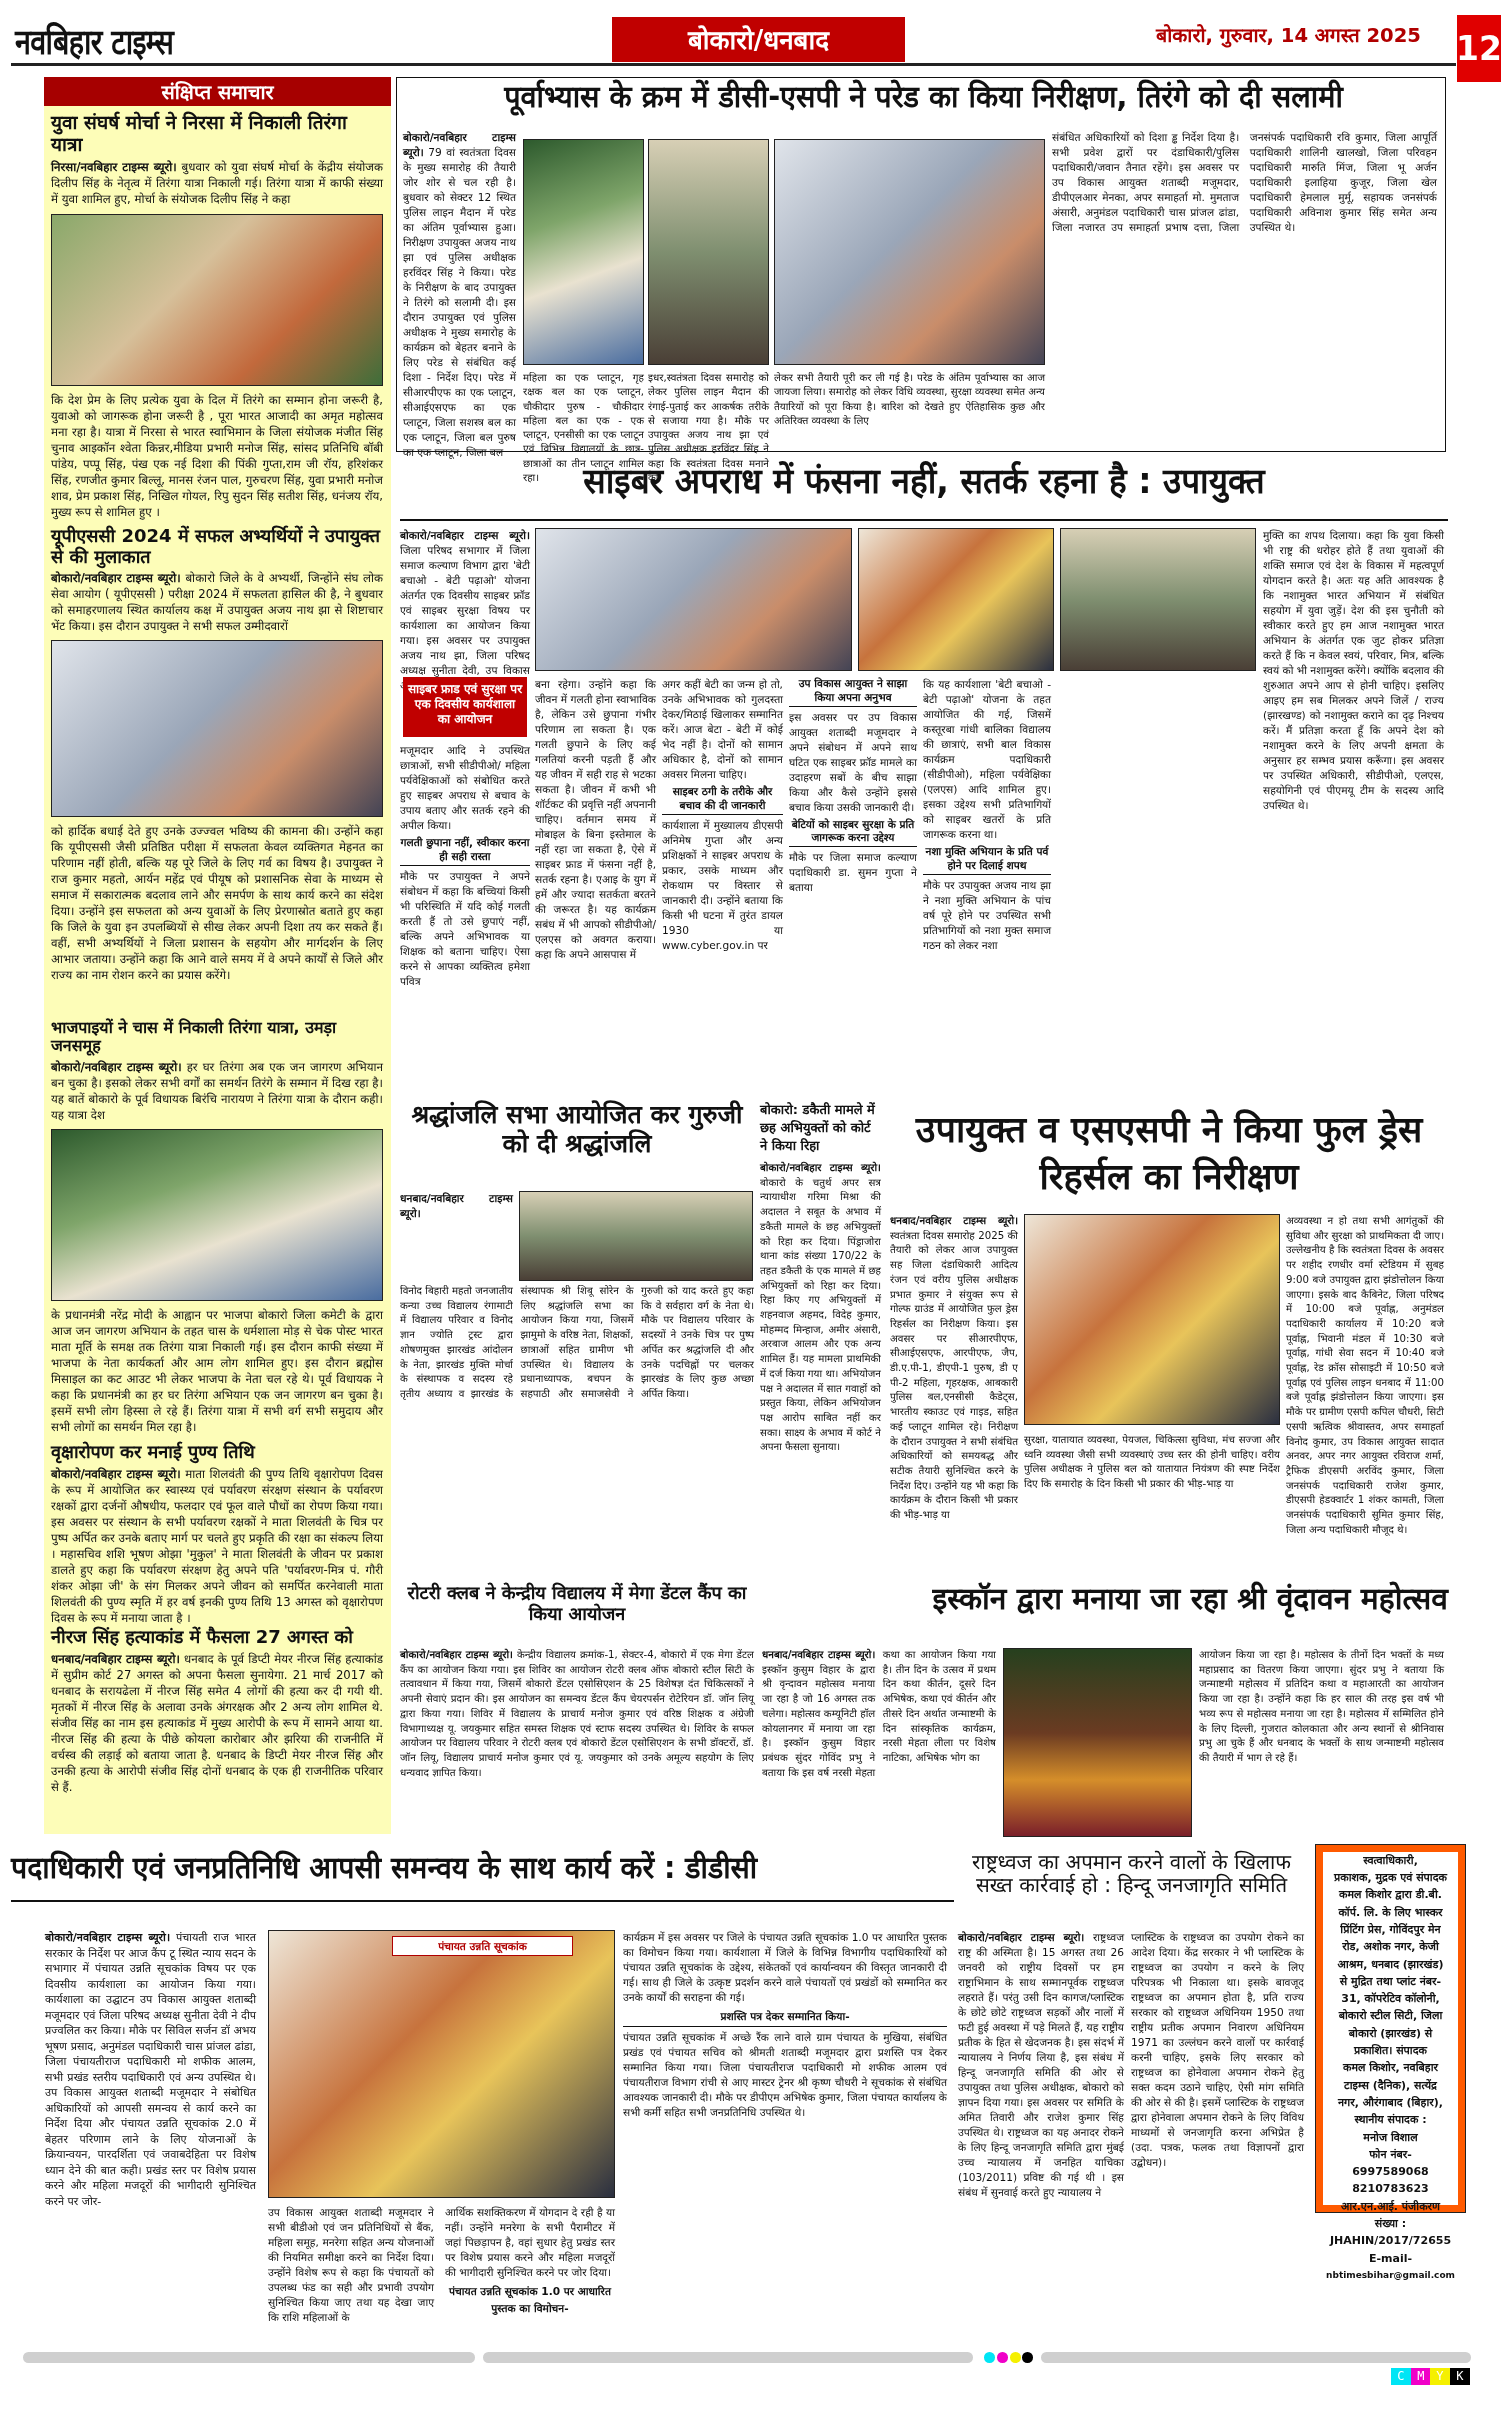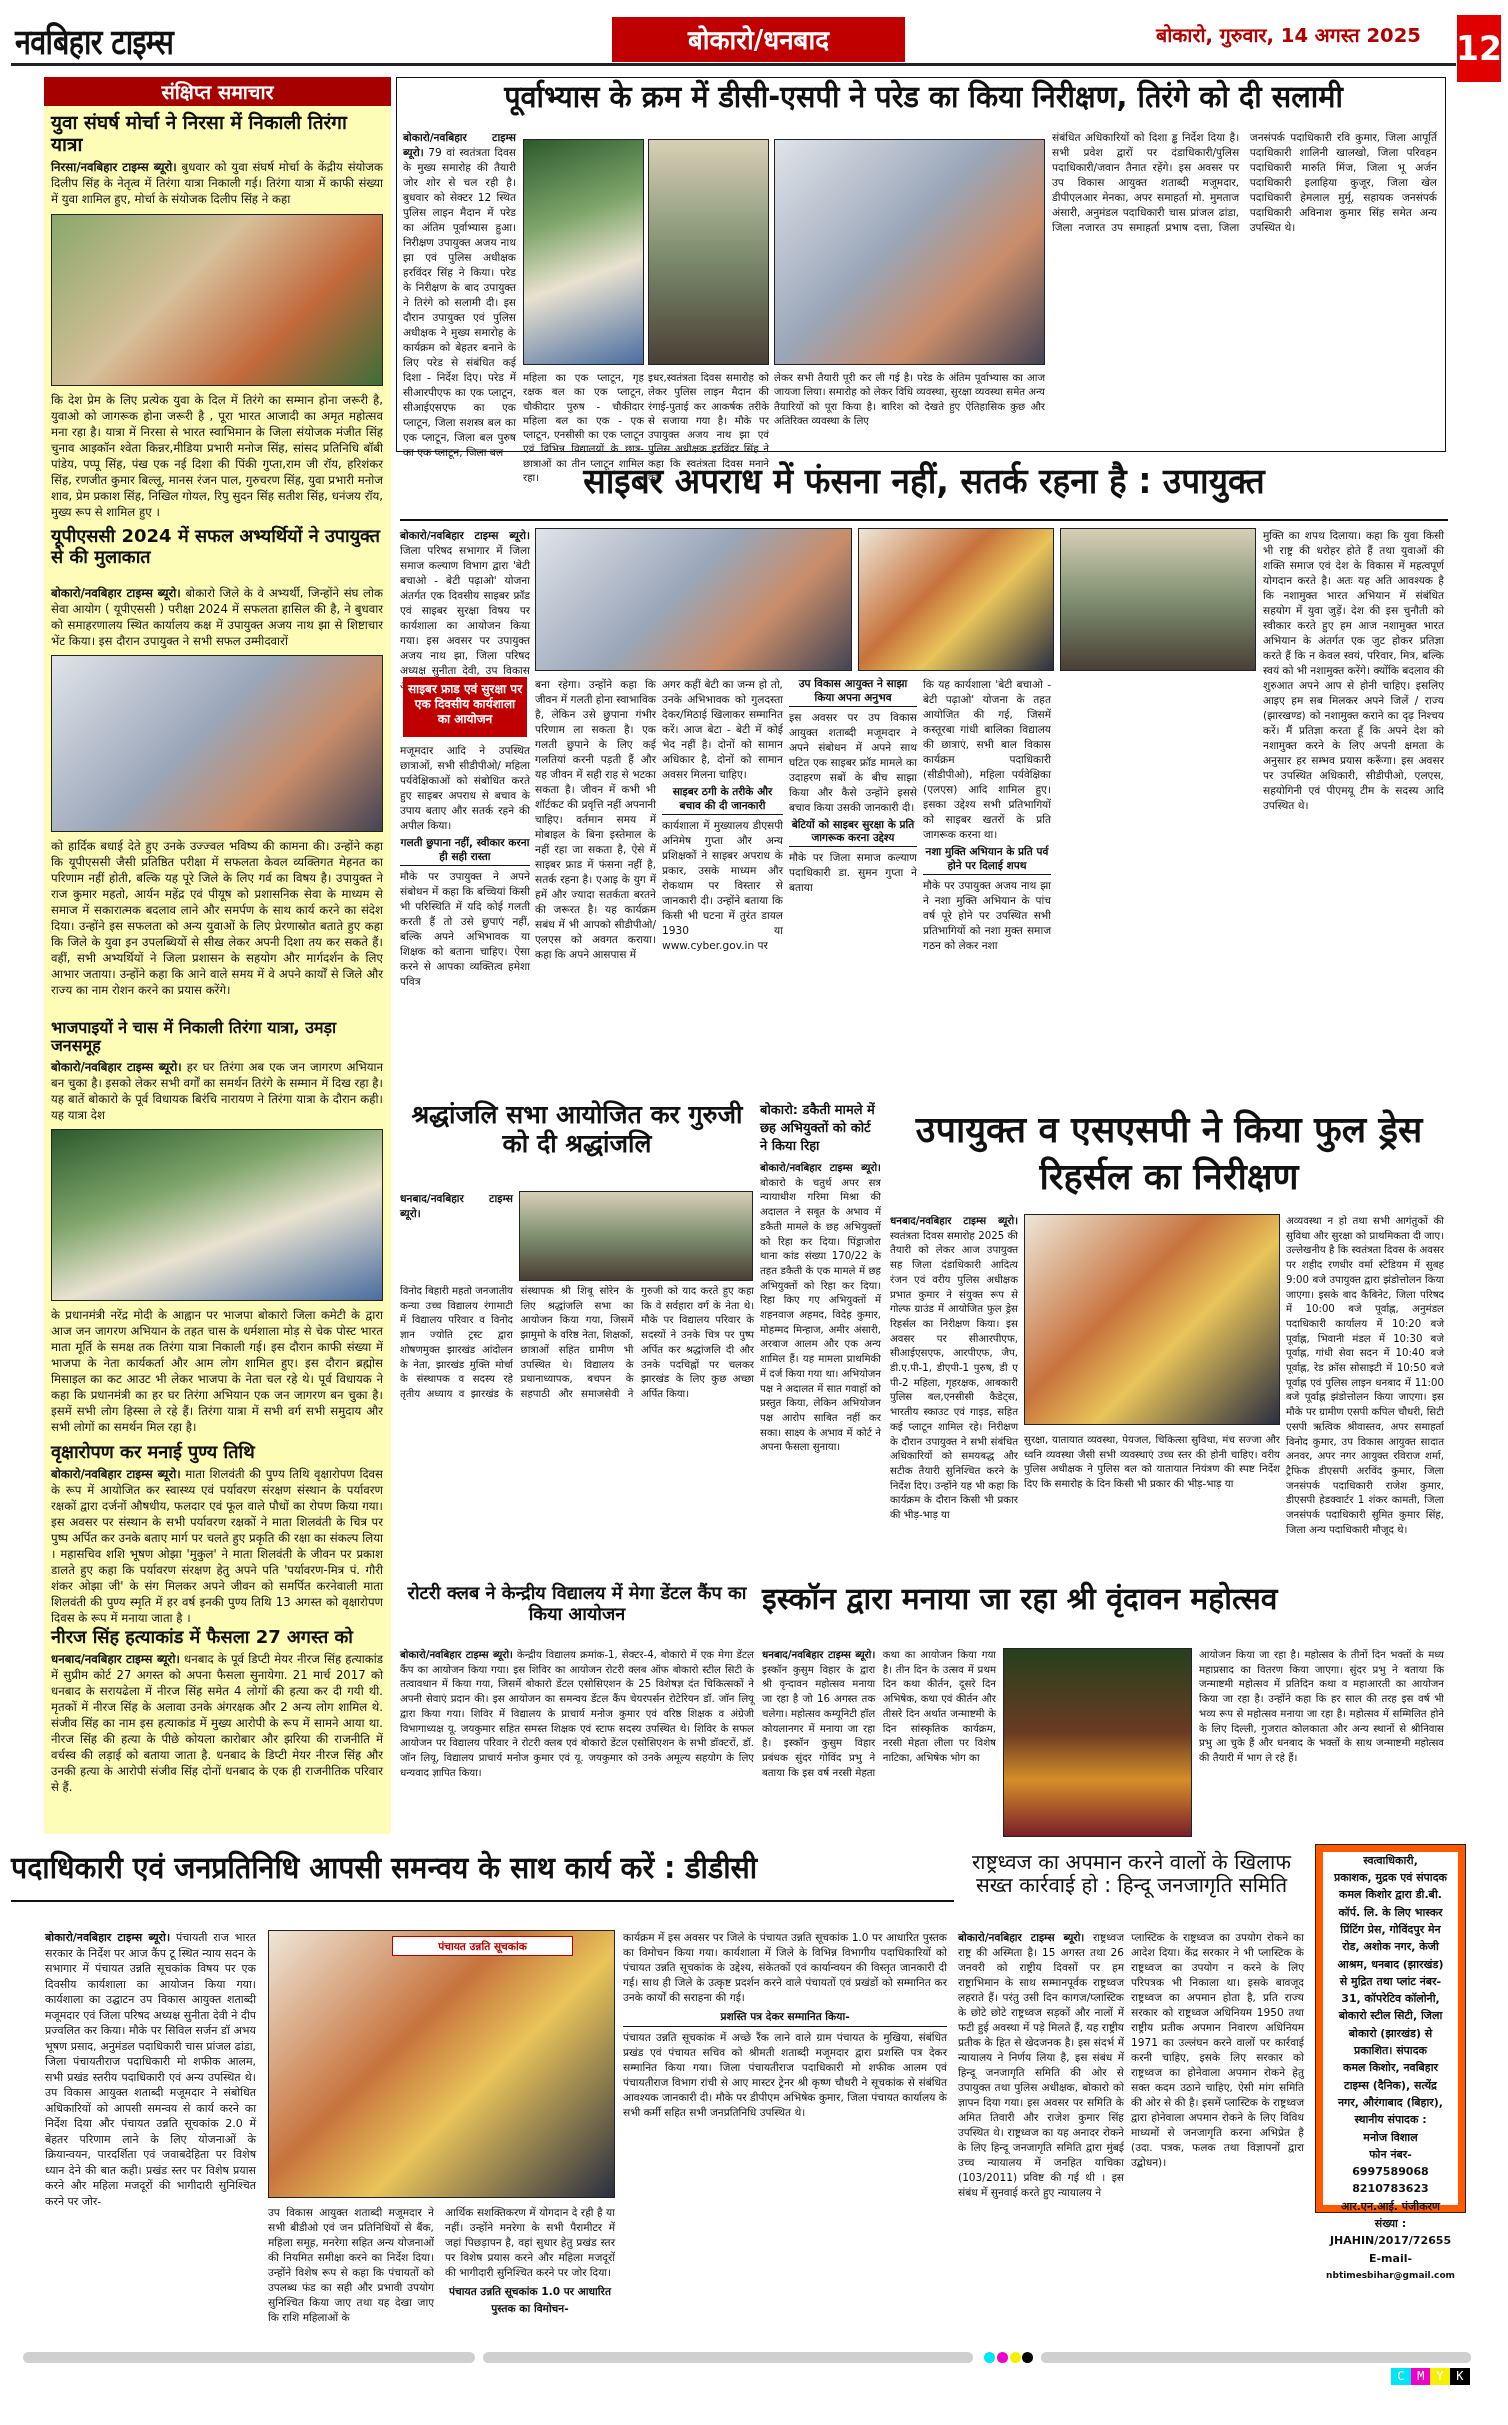--- a/index.html
+++ b/index.html
@@ -45,21 +45,21 @@
 
 <div class="abs" style="left:51px;top:112px;width:332px">
   <div class="hl" style="font-size:19px">युवा संघर्ष मोर्चा ने निरसा में निकाली तिरंगा यात्रा</div>
   <p class="bt" style="margin-top:3px"><b>निरसा/नवबिहार टाइम्स ब्यूरो।</b> <span>बुधवार को युवा संघर्ष मोर्चा के केंद्रीय संयोजक दिलीप सिंह के नेतृत्व में तिरंगा यात्रा निकाली गई। तिरंगा यात्रा में काफी संख्या में युवा शामिल हुए, मोर्चा के संयोजक दिलीप सिंह ने कहा</span></p>
   <div class="photo" style="height:172px;margin:7.5px 0 6px"></div>
   <p class="bt">कि देश प्रेम के लिए प्रत्येक युवा के दिल में तिरंगे का सम्मान होना जरूरी है, युवाओ को जागरूक होना जरूरी है , पूरा भारत आजादी का अमृत महोत्सव मना रहा है। यात्रा में निरसा से भारत स्वाभिमान के जिला संयोजक मंजीत सिंह चुनाव आइकॉन श्वेता किन्नर,मीडिया प्रभारी मनोज सिंह, सांसद प्रतिनिधि बॉबी पांडेय, पप्पू सिंह, पंख एक नई दिशा की पिंकी गुप्ता,राम जी रॉय, हरिशंकर सिंह, रणजीत कुमार बिल्लू, मानस रंजन पाल, गुरुचरण सिंह, युवा प्रभारी मनोज शाव, प्रेम प्रकाश सिंह, निखिल गोयल, रिपु सुदन सिंह सतीश सिंह, धनंजय रॉय, मुख्य रूप से शामिल हुए ।</p>
 </div>
 
 <div class="abs" style="left:51px;top:526px;width:332px">
   <div class="hl" style="font-size:18px">यूपीएससी 2024 में सफल अभ्यर्थियों ने उपायुक्त से की मुलाकात</div>
-  <p class="bt" style="margin-top:18px"><b>बोकारो/नवबिहार टाइम्स ब्यूरो।</b> <span>बोकारो जिले के वे अभ्यर्थी, जिन्होंने संघ लोक सेवा आयोग ( यूपीएससी ) परीक्षा 2024 में सफलता हासिल की है, ने बुधवार को समाहरणालय स्थित कार्यालय कक्ष में उपायुक्त अजय नाथ झा से शिष्टाचार भेंट किया। इस दौरान उपायुक्त ने सभी सफल उम्मीदवारों</span></p>
+  <p class="bt" style="margin-top:3px"><b>बोकारो/नवबिहार टाइम्स ब्यूरो।</b> <span>बोकारो जिले के वे अभ्यर्थी, जिन्होंने संघ लोक सेवा आयोग ( यूपीएससी ) परीक्षा 2024 में सफलता हासिल की है, ने बुधवार को समाहरणालय स्थित कार्यालय कक्ष में उपायुक्त अजय नाथ झा से शिष्टाचार भेंट किया। इस दौरान उपायुक्त ने सभी सफल उम्मीदवारों</span></p>
   <div class="photo p4" style="height:177px;margin:6px 0"></div>
   <p class="bt">को हार्दिक बधाई देते हुए उनके उज्ज्वल भविष्य की कामना की। उन्होंने कहा कि यूपीएससी जैसी प्रतिष्ठित परीक्षा में सफलता केवल व्यक्तिगत मेहनत का परिणाम नहीं होती, बल्कि यह पूरे जिले के लिए गर्व का विषय है। उपायुक्त ने राज कुमार महतो, आर्यन महेंद्र एवं पीयूष को प्रशासनिक सेवा के माध्यम से समाज में सकारात्मक बदलाव लाने और समर्पण के साथ कार्य करने का संदेश दिया। उन्होंने इस सफलता को अन्य युवाओं के लिए प्रेरणास्रोत बताते हुए कहा कि जिले के युवा इन उपलब्धियों से सीख लेकर अपनी दिशा तय कर सकते हैं। वहीं, सभी अभ्यर्थियों ने जिला प्रशासन के सहयोग और मार्गदर्शन के लिए आभार जताया। उन्होंने कहा कि आने वाले समय में वे अपने कार्यों से जिले और राज्य का नाम रोशन करने का प्रयास करेंगे।</p>
 </div>
 
 <div class="abs" style="left:51px;top:1019px;width:332px">
   <div class="hl" style="font-size:16px">भाजपाइयों ने चास में निकाली तिरंगा यात्रा, उमड़ा जनसमूह</div>
   <p class="bt" style="margin-top:3px"><b>बोकारो/नवबिहार टाइम्स ब्यूरो।</b> <span>हर घर तिरंगा अब एक जन जागरण अभियान बन चुका है। इसको लेकर सभी वर्गों का समर्थन तिरंगे के सम्मान में दिख रहा है। यह बातें बोकारो के पूर्व विधायक बिरंचि नारायण ने तिरंगा यात्रा के दौरान कही। यह यात्रा देश</span></p>
   <div class="photo p2" style="height:172px;margin:6px 0"></div>
   <p class="bt">के प्रधानमंत्री नरेंद्र मोदी के आह्वान पर भाजपा बोकारो जिला कमेटी के द्वारा आज जन जागरण अभियान के तहत चास के धर्मशाला मोड़ से चेक पोस्ट भारत माता मूर्ति के समक्ष तक तिरंगा यात्रा निकाली गई। इस दौरान काफी संख्या में भाजपा के नेता कार्यकर्ता और आम लोग शामिल हुए। इस दौरान ब्रह्मोस मिसाइल का कट आउट भी लेकर भाजपा के नेता चल रहे थे। पूर्व विधायक ने कहा कि प्रधानमंत्री का हर घर तिरंगा अभियान एक जन जागरण बन चुका है। इसमें सभी लोग हिस्सा ले रहे हैं। तिरंगा यात्रा में सभी वर्ग सभी समुदाय और सभी लोगों का समर्थन मिल रहा है।</p>
 </div>
@@ -126,21 +126,21 @@
 
 <div class="abs hl" style="left:890px;top:1107px;width:558px;font-size:36px;text-align:center;line-height:1.3">उपायुक्त व एसएसपी ने किया फुल ड्रेस रिहर्सल का निरीक्षण</div>
 <div class="abs bt" style="left:890px;top:1214px;width:128px;font-size:10.2px;line-height:14.7px"><b>धनबाद/नवबिहार टाइम्स ब्यूरो।</b> <span>स्वतंत्रता दिवस समारोह 2025 की तैयारी को लेकर आज उपायुक्त सह जिला दंडाधिकारी आदित्य रंजन एवं वरीय पुलिस अधीक्षक प्रभात कुमार ने संयुक्त रूप से गोल्फ ग्राउंड में आयोजित फुल ड्रेस रिहर्सल का निरीक्षण किया। इस अवसर पर सीआरपीएफ, सीआईएसएफ, आरपीएफ, जैप, डी.ए.पी-1, डीएपी-1 पुरुष, डी ए पी-2 महिला, गृहरक्षक, आबकारी पुलिस बल,एनसीसी कैडेट्स, भारतीय स्काउट एवं गाइड, सहित कई प्लाटून शामिल रहे। निरीक्षण के दौरान उपायुक्त ने सभी संबंधित अधिकारियों को समयबद्ध और सटीक तैयारी सुनिश्चित करने के निर्देश दिए। उन्होंने यह भी कहा कि कार्यक्रम के दौरान किसी भी प्रकार की भीड़-भाड़ या</span></div>
 <div class="abs photo p6" style="left:1024px;top:1214px;width:256px;height:211px"></div>
 <div class="abs bt" style="left:1024px;top:1433px;width:256px;font-size:10.2px;line-height:14.7px">सुरक्षा, यातायात व्यवस्था, पेयजल, चिकित्सा सुविधा, मंच सज्जा और ध्वनि व्यवस्था जैसी सभी व्यवस्थाएं उच्च स्तर की होनी चाहिए। वरीय पुलिस अधीक्षक ने पुलिस बल को यातायात नियंत्रण की स्पष्ट निर्देश दिए कि समारोह के दिन किसी भी प्रकार की भीड़-भाड़ या</div>
 <div class="abs bt" style="left:1286px;top:1214px;width:158px;font-size:10.2px;line-height:14.7px">अव्यवस्था न हो तथा सभी आगंतुकों की सुविधा और सुरक्षा को प्राथमिकता दी जाए। उल्लेखनीय है कि स्वतंत्रता दिवस के अवसर पर शहीद रणधीर वर्मा स्टेडियम में सुबह 9:00 बजे उपायुक्त द्वारा झंडोत्तोलन किया जाएगा। इसके बाद कैबिनेट, जिला परिषद में 10:00 बजे पूर्वाह्न, अनुमंडल पदाधिकारी कार्यालय में 10:20 बजे पूर्वाह्न, भिवानी मंडल में 10:30 बजे पूर्वाह्न, गांधी सेवा सदन में 10:40 बजे पूर्वाह्न, रेड क्रॉस सोसाइटी में 10:50 बजे पूर्वाह्न एवं पुलिस लाइन धनबाद में 11:00 बजे पूर्वाह्न झंडोत्तोलन किया जाएगा। इस मौके पर ग्रामीण एसपी कपिल चौधरी, सिटी एसपी ऋत्विक श्रीवास्तव, अपर समाहर्ता विनोद कुमार, उप विकास आयुक्त सादात अनवर, अपर नगर आयुक्त रविराज शर्मा, ट्रैफिक डीएसपी अरविंद कुमार, जिला जनसंपर्क पदाधिकारी राजेश कुमार, डीएसपी हेडक्वार्टर 1 शंकर कामती, जिला जनसंपर्क पदाधिकारी सुमित कुमार सिंह, जिला अन्य पदाधिकारी मौजूद थे।</div>
 
 <div class="abs hl" style="left:400px;top:1583px;width:354px;font-size:18px;text-align:center">रोटरी क्लब ने केन्द्रीय विद्यालय में मेगा डेंटल कैंप का किया आयोजन</div>
 <div class="abs bt" style="left:400px;top:1648px;width:354px;font-size:10.2px;line-height:14.7px"><b>बोकारो/नवबिहार टाइम्स ब्यूरो।</b> <span>केन्द्रीय विद्यालय क्रमांक-1, सेक्टर-4, बोकारो में एक मेगा डेंटल कैंप का आयोजन किया गया। इस शिविर का आयोजन रोटरी क्लब ऑफ बोकारो स्टील सिटी के तत्वावधान में किया गया, जिसमें बोकारो डेंटल एसोसिएशन के 25 विशेषज्ञ दंत चिकित्सकों ने अपनी सेवाएं प्रदान की। इस आयोजन का समन्वय डेंटल कैंप चेयरपर्सन रोटेरियन डॉ. जॉन लियू द्वारा किया गया। शिविर में विद्यालय के प्राचार्य मनोज कुमार एवं वरिष्ठ शिक्षक व अंग्रेजी विभागाध्यक्ष यू. जयकुमार सहित समस्त शिक्षक एवं स्टाफ सदस्य उपस्थित थे। शिविर के सफल आयोजन पर विद्यालय परिवार ने रोटरी क्लब एवं बोकारो डेंटल एसोसिएशन के सभी डॉक्टरों, डॉ. जॉन लियू, विद्यालय प्राचार्य मनोज कुमार एवं यू. जयकुमार को उनके अमूल्य सहयोग के लिए धन्यवाद ज्ञापित किया।</span></div>
 
-<div class="abs hl" style="left:762px;top:1582px;width:686px;font-size:30px;text-align:left">इस्कॉन द्वारा मनाया जा रहा श्री वृंदावन महोत्सव</div>
+<div class="abs hl" style="left:762px;top:1582px;width:686px;font-size:30px;text-align:right">इस्कॉन द्वारा मनाया जा रहा श्री वृंदावन महोत्सव</div>
 <div class="abs bt" style="left:762px;top:1648px;width:234px;font-size:10.2px;line-height:14.7px;column-count:2;column-gap:7.5px"><b>धनबाद/नवबिहार टाइम्स ब्यूरो।</b> <span>इस्कॉन कुसुम विहार के द्वारा श्री वृन्दावन महोत्सव मनाया जा रहा है जो 16 अगस्त तक चलेगा। महोत्सव कम्यूनिटी हॉल कोयलानगर में मनाया जा रहा है। इस्कॉन कुसुम विहार प्रबंधक सुंदर गोविंद प्रभु ने बताया कि इस वर्ष नरसी मेहता कथा का आयोजन किया गया है। तीन दिन के उत्सव में प्रथम दिन कथा कीर्तन, दूसरे दिन अभिषेक, कथा एवं कीर्तन और तीसरे दिन अर्थात जन्माष्टमी के दिन सांस्कृतिक कार्यक्रम, नरसी मेहता लीला पर विशेष नाटिका, अभिषेक भोग का</span></div>
 <div class="abs photo p5" style="left:1003px;top:1648px;width:189px;height:189px"></div>
 <div class="abs bt" style="left:1199px;top:1648px;width:245px;font-size:10.2px;line-height:14.7px">आयोजन किया जा रहा है। महोत्सव के तीनों दिन भक्तों के मध्य महाप्रसाद का वितरण किया जाएगा। सुंदर प्रभु ने बताया कि जन्माष्टमी महोत्सव में प्रतिदिन कथा व महाआरती का आयोजन किया जा रहा है। उन्होंने कहा कि हर साल की तरह इस वर्ष भी भव्य रूप से महोत्सव मनाया जा रहा है। महोत्सव में सम्मिलित होने के लिए दिल्ली, गुजरात कोलकाता और अन्य स्थानों से श्रीनिवास प्रभु आ चुके हैं और धनबाद के भक्तों के साथ जन्माष्टमी महोत्सव की तैयारी में भाग ले रहे हैं।</div>
 
 <div class="abs hl" style="left:11.3px;top:1851px;width:943px;font-size:30px;transform:scaleX(.95);transform-origin:left">पदाधिकारी एवं जनप्रतिनिधि आपसी समन्वय के साथ कार्य करें : डीडीसी</div>
 <div class="abs" style="left:11.3px;top:1900px;width:943px;height:1.5px;background:#111"></div>
 <div class="abs bt" style="left:45px;top:1930px;width:211px;font-size:11px;line-height:15.5px"><b>बोकारो/नवबिहार टाइम्स ब्यूरो।</b> <span>पंचायती राज भारत सरकार के निर्देश पर आज कैंप टू स्थित न्याय सदन के सभागार में पंचायत उन्नति सूचकांक विषय पर एक दिवसीय कार्यशाला का आयोजन किया गया। कार्यशाला का उद्घाटन उप विकास आयुक्त शताब्दी मजूमदार एवं जिला परिषद अध्यक्ष सुनीता देवी ने दीप प्रज्वलित कर किया। मौके पर सिविल सर्जन डॉ अभय भूषण प्रसाद, अनुमंडल पदाधिकारी चास प्रांजल ढांडा, जिला पंचायतीराज पदाधिकारी मो शफीक आलम, सभी प्रखंड स्तरीय पदाधिकारी एवं अन्य उपस्थित थे। उप विकास आयुक्त शताब्दी मजूमदार ने संबोधित अधिकारियों को आपसी समन्वय से कार्य करने का निर्देश दिया और पंचायत उन्नति सूचकांक 2.0 में बेहतर परिणाम लाने के लिए योजनाओं के क्रियान्वयन, पारदर्शिता एवं जवाबदेहिता पर विशेष ध्यान देने की बात कही। प्रखंड स्तर पर विशेष प्रयास करने और महिला मजदूरों की भागीदारी सुनिश्चित करने पर जोर-</span></div>
 <div class="abs photo p6" style="left:268px;top:1930px;width:347px;height:268px"></div>
 <div class="abs" style="left:392px;top:1936px;width:181px;height:19.6px;background:#fff;color:#b00000;font-size:10.6px;font-weight:bold;text-align:center;line-height:19.6px;border:0.8px solid #b00000">पंचायत उन्नति सूचकांक</div>
 <div class="abs bt" style="left:268px;top:2205px;width:166px;font-size:10.6px;line-height:15px">उप विकास आयुक्त शताब्दी मजूमदार ने सभी बीडीओ एवं जन प्रतिनिधियों से बैंक, महिला समूह, मनरेगा सहित अन्य योजनाओं की नियमित समीक्षा करने का निर्देश दिया। उन्होंने विशेष रूप से कहा कि पंचायतों को उपलब्ध फंड का सही और प्रभावी उपयोग सुनिश्चित किया जाए तथा यह देखा जाए कि राशि महिलाओं के</div>

